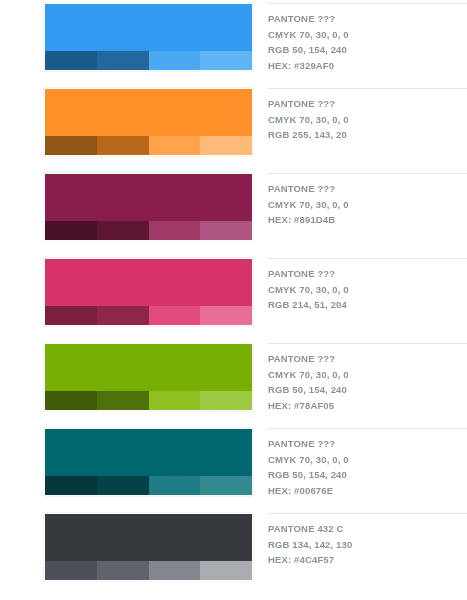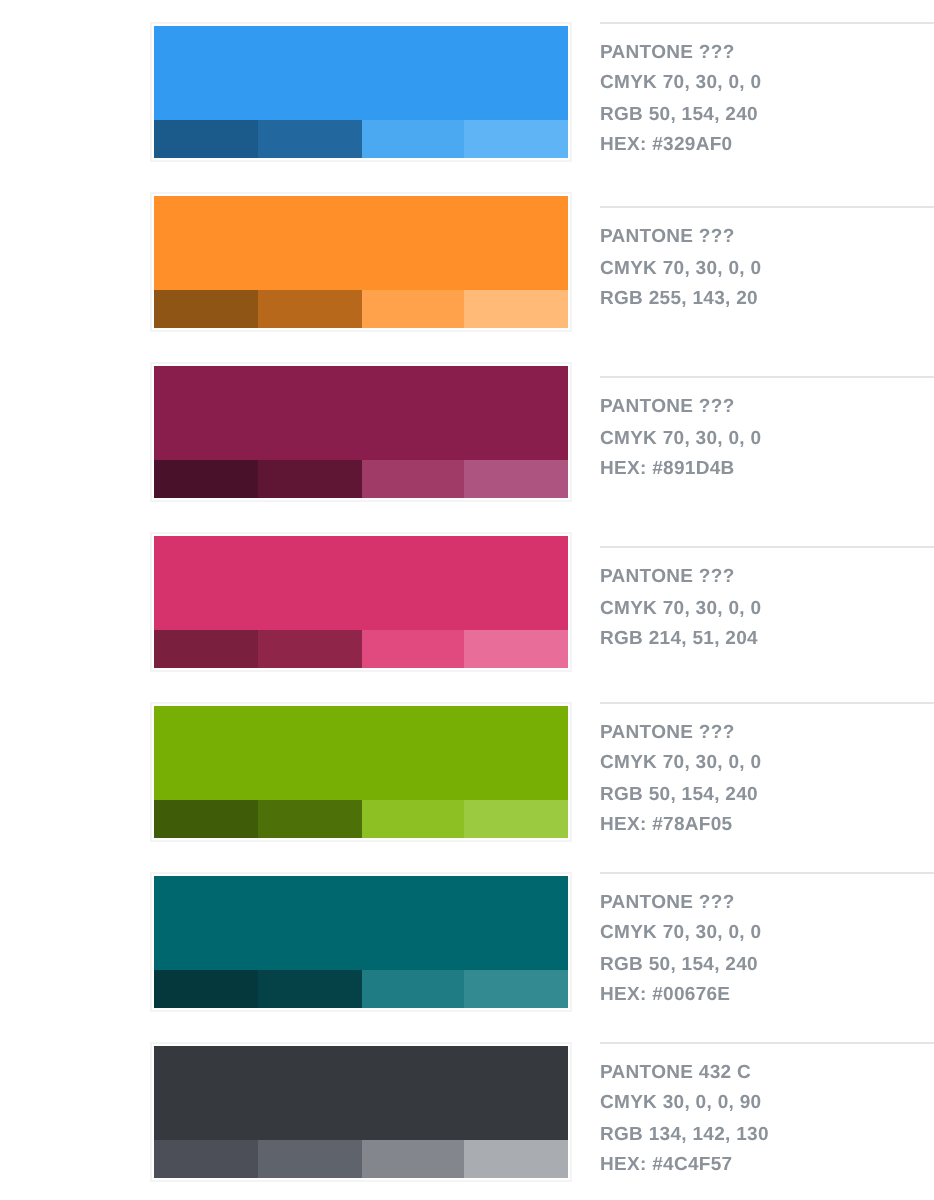--- a/index.html
+++ b/index.html
@@ -14,23 +14,23 @@
   }
 
   #palette-list {
     width: 467px;
     height: 600px;
     padding-top: 3px;
   }
 
   .palette-row {
     display: flex;
-    align-items: center;
+    align-items: flex-start;
     height: 85px;
-    padding-left: 76px;
+    padding-left: 44px;
   }
 
   .swatch-group {
     width: 209px;
     flex: 0 0 209px;
     background: #ffffff;
     padding: 1px;
     box-shadow: 0 0 0 1px rgba(0,0,0,0.045);
   }
 
@@ -180,18 +180,17 @@
         <div class="swatch-main" style="background: rgb(54, 57, 62);"></div>
         <div class="swatch-tints">
           <div class="swatch-tint" style="background: rgb(76, 79, 87);"></div>
           <div class="swatch-tint" style="background: rgb(95, 99, 107);"></div>
           <div class="swatch-tint" style="background: rgb(131, 134, 141);"></div>
           <div class="swatch-tint" style="background: rgb(169, 172, 177);"></div>
         </div>
       </div>
       <div class="info-group">
         <div class="info-line">PANTONE 432 C</div>
-        <div class="info-line">CMYK 30, 0, 0, 90</div>
         <div class="info-line">RGB 134, 142, 130</div>
         <div class="info-line">HEX: #4C4F57</div>
       </div>
     </div>
   </div>
 
 </body></html>

